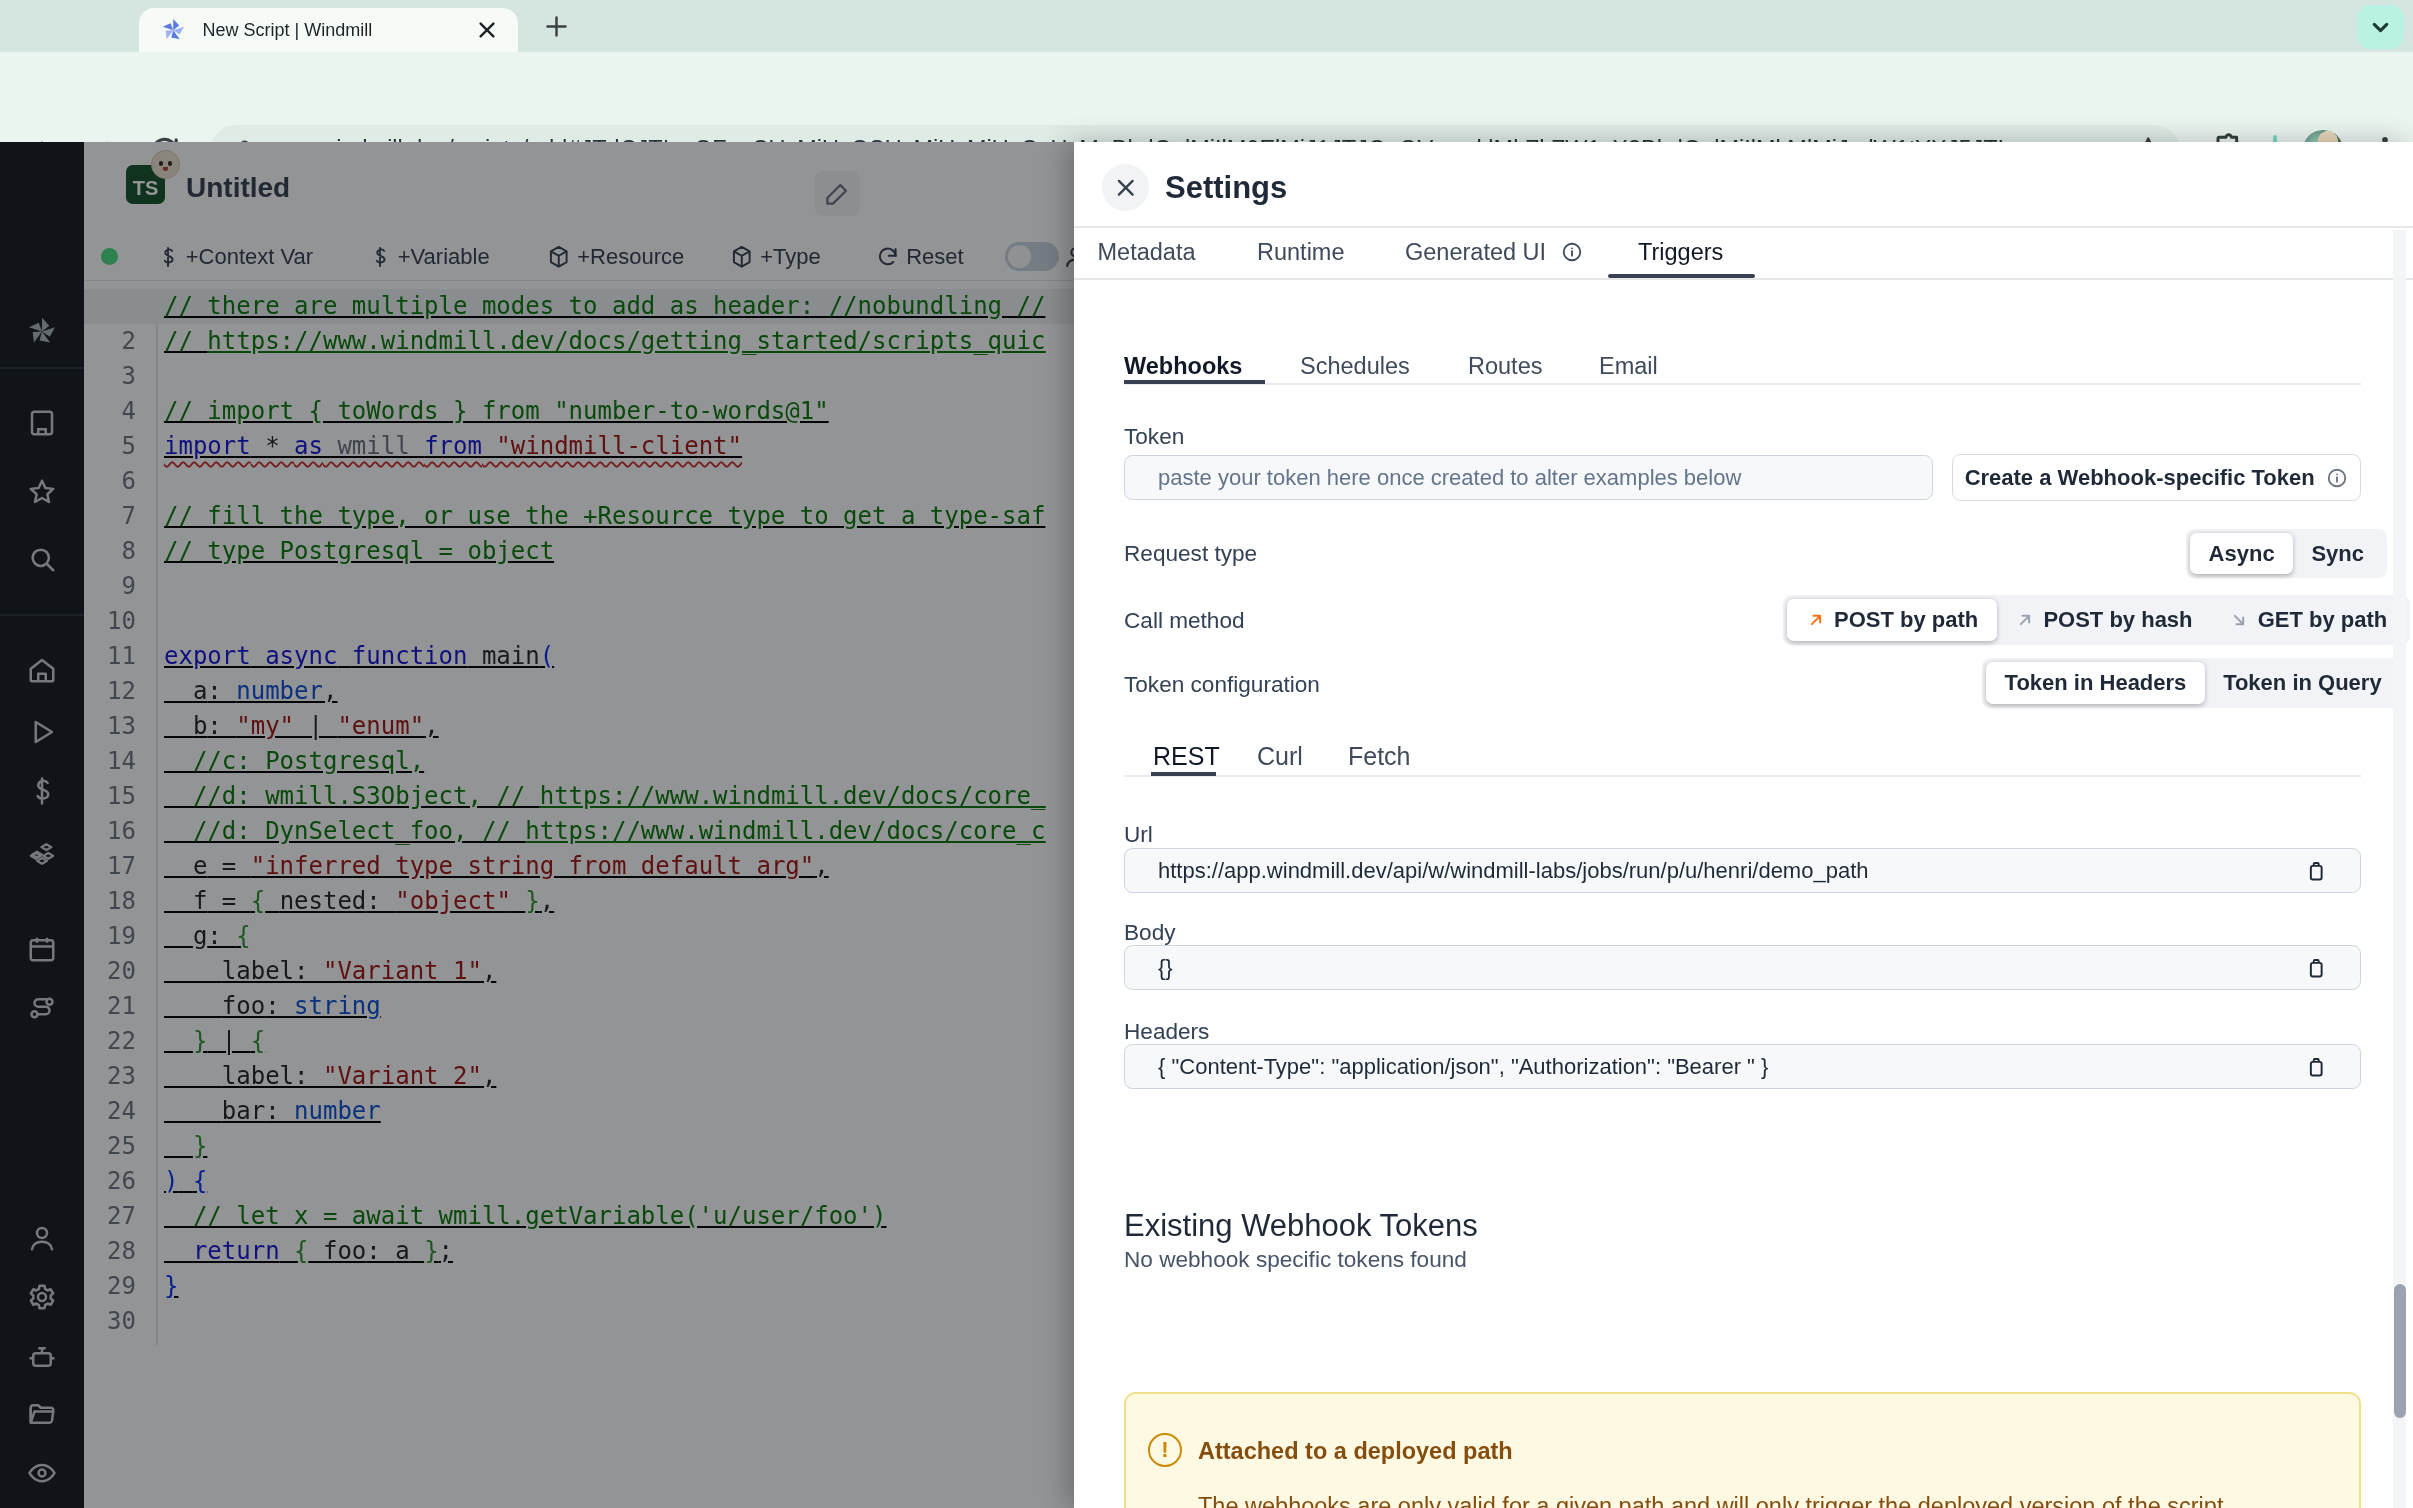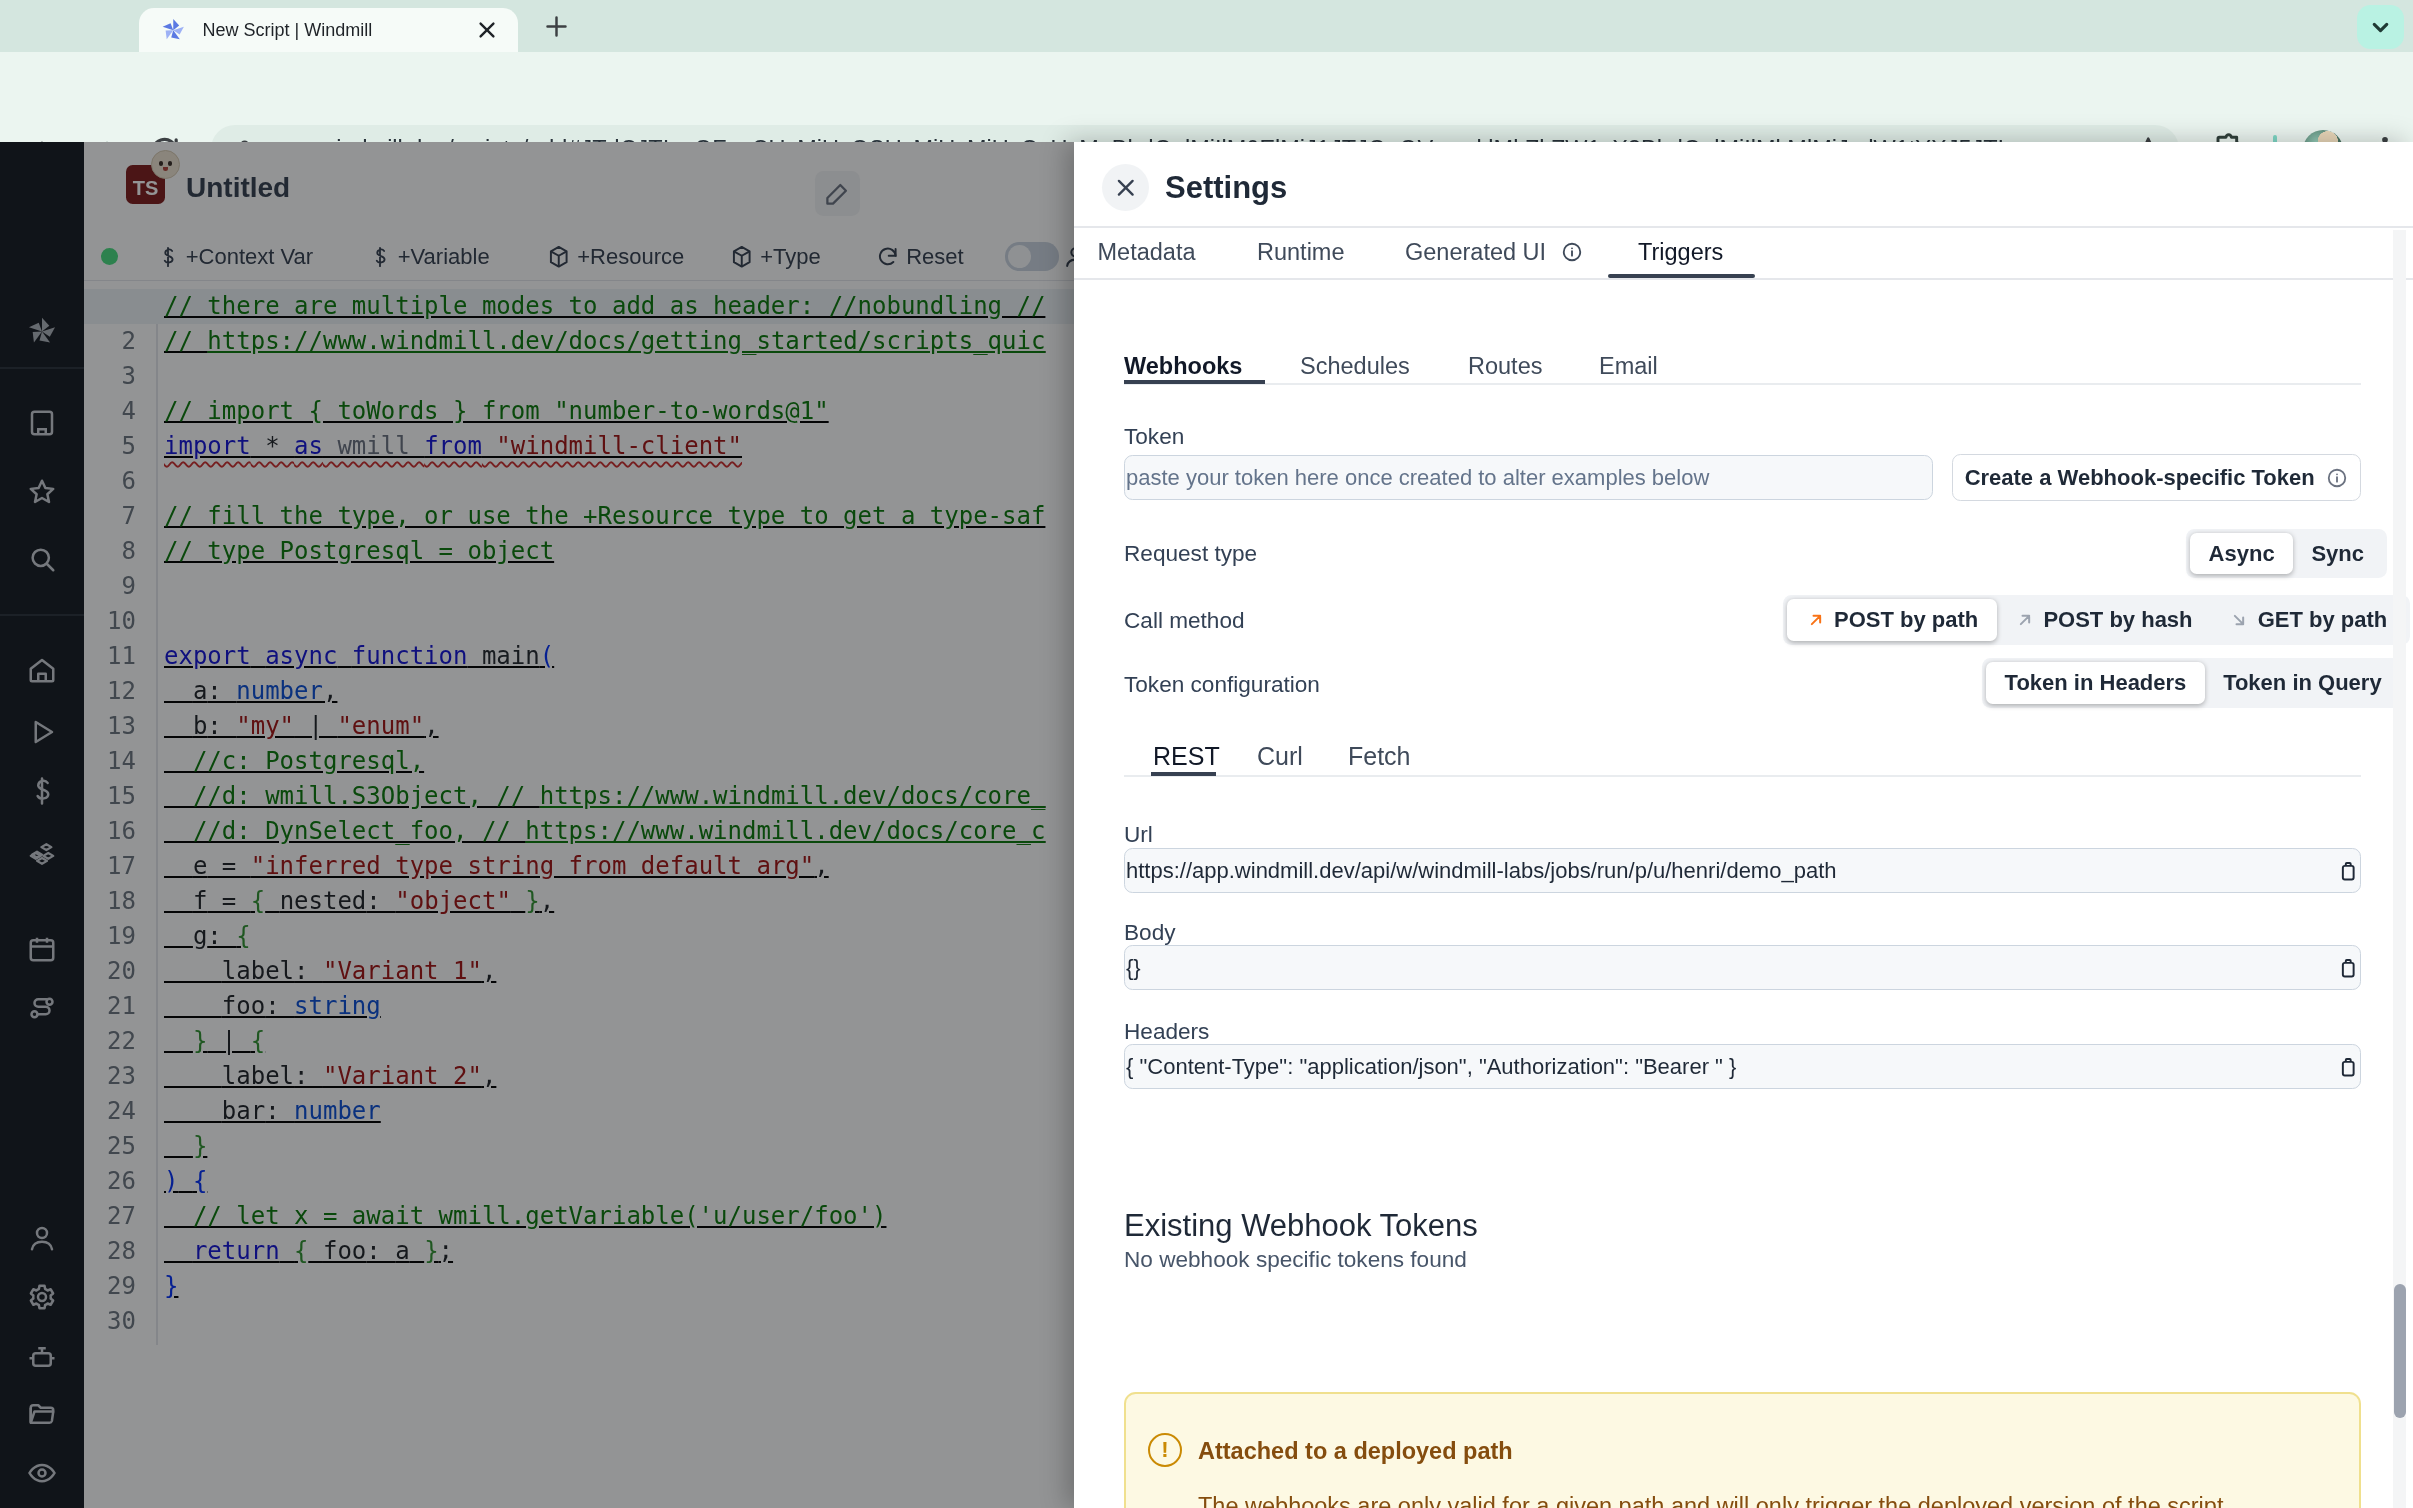--- a/index.html
+++ b/index.html
@@ -30,21 +30,21 @@
   
   #app{left:0;top:142px;width:2413px;height:1366px;background:#fff;}
 
   
   #sidebar{left:0;top:0;width:84px;height:1366px;background:#171b22;}
   .sb-ic{position:absolute;left:50%;transform:translateX(-50%);color:#c9ced4;}
   .sb-div{position:absolute;left:0;width:84px;height:1.7px;background:#2c323b;}
 
   
   #main{left:84px;top:0;width:991px;height:1366px;background:#fff;overflow:hidden;}
-  #ts-badge{left:42px;top:22.6px;width:39px;height:39px;background:#7f1d1d;border-radius:6.7px;color:#fff;font-weight:bold;font-size:20px;display:flex;align-items:flex-end;justify-content:center;}
+  #ts-badge{left:42px;top:22.6px;width:39px;height:39px;background:#14532d;border-radius:6.7px;color:#fff;font-weight:bold;font-size:20px;display:flex;align-items:flex-end;justify-content:center;}
   #ts-badge span{margin-bottom:3.4px;}
   #script-emoji{left:67px;top:8.4px;width:27px;height:27px;border-radius:50%;background:#efe4d2;border:1.7px solid #d6c9b2;}
   #script-emoji i{position:absolute;width:4.2px;height:4.2px;border-radius:50%;background:#3a2f28;top:10px;}
   #script-emoji i.l{left:6.7px}#script-emoji i.r{left:16px}
   #script-emoji b{position:absolute;left:11px;top:16px;width:5px;height:3.4px;border-radius:0 0 3.4px 3.4px;background:#b0453c;}
   #script-title{left:102px;top:30px;font-size:28px;font-weight:600;color:#374151;}
   #title-edit{left:731px;top:28.5px;width:45px;height:45px;background:#f3f4f6;border-radius:8.4px;display:flex;align-items:center;justify-content:center;color:#6b7280;}
   #toolbar{left:0;top:91px;width:991px;height:47px;border-bottom:1.7px solid #e5e7eb;color:#374151;font-size:22px;}
   .tb-item{position:absolute;top:0;height:47px;display:flex;align-items:center;gap:6.7px;color:#374151;}
   #tb-dot{left:17px;top:15px;width:17px;height:17px;border-radius:50%;background:#4ade80;}
@@ -73,21 +73,21 @@
   #settings-title{left:91px;top:28px;font-size:31px;font-weight:700;color:#1f2937;}
   #hdr-line{left:0;top:84px;width:1339px;height:1.7px;background:#e5e7eb;}
   .tab-lbl{position:absolute;top:97px;font-size:23.5px;color:#3f4a5a;}
   #tab-underline{left:534px;top:132px;width:147px;height:4.2px;background:#374151;border-radius:2.5px;}
   #tabs-line{left:0;top:136px;width:1339px;height:1.7px;background:#e5e7eb;}
   .sub-lbl{position:absolute;top:211px;font-size:23.5px;color:#3f4a5a;}
   .sub-lbl.active{font-weight:700;color:#111827;}
   #sub-underline{left:50px;top:238px;width:141px;height:4.2px;background:#374151;}
   #subs-line{left:50px;top:241px;width:1237px;height:1.7px;background:#e9ecef;}
   .lbl{position:absolute;font-size:22.6px;color:#334155;}
-  .fld{position:absolute;height:45px;background:#f6f8fa;border:1.7px solid #ccd5df;border-radius:8.4px;display:flex;align-items:center;padding:0 1px;box-sizing:border-box;font-size:22px;color:#1f2937;}
+  .fld{position:absolute;height:45px;background:#f6f8fa;border:1.7px solid #ccd5df;border-radius:8.4px;display:flex;align-items:center;padding:0 33px;box-sizing:border-box;font-size:22px;color:#1f2937;}
   .fld .copy{margin-left:auto;color:#1f2937;}
   input.fld{outline:none;font-family:"Liberation Sans",sans-serif;}
   input.fld::placeholder{color:#64748b;}
   .btn-outline{position:absolute;height:47px;background:#fff;border:1.7px solid #d4d9e0;border-radius:8.4px;display:flex;align-items:center;justify-content:center;gap:11.7px;font-size:22px;font-weight:700;color:#1f2937;box-sizing:border-box;}
   .seg{position:absolute;background:#f1f3f6;border-radius:8.4px;padding:4.2px;display:flex;align-items:stretch;box-sizing:border-box;}
   .seg .opt{display:flex;align-items:center;justify-content:center;gap:8.4px;padding:0 18.4px;font-size:22px;font-weight:700;color:#1f2937;border-radius:6.7px;white-space:nowrap;}
   .seg .opt.active{background:#fff;box-shadow:0 1.7px 5px rgba(0,0,0,.28);}
   .ex-lbl{position:absolute;top:600px;font-size:25px;color:#3f4a5a;}
   .ex-lbl.active{color:#111827;}
   #ex-underline{left:77px;top:630px;width:65px;height:4.2px;background:#374151;}

